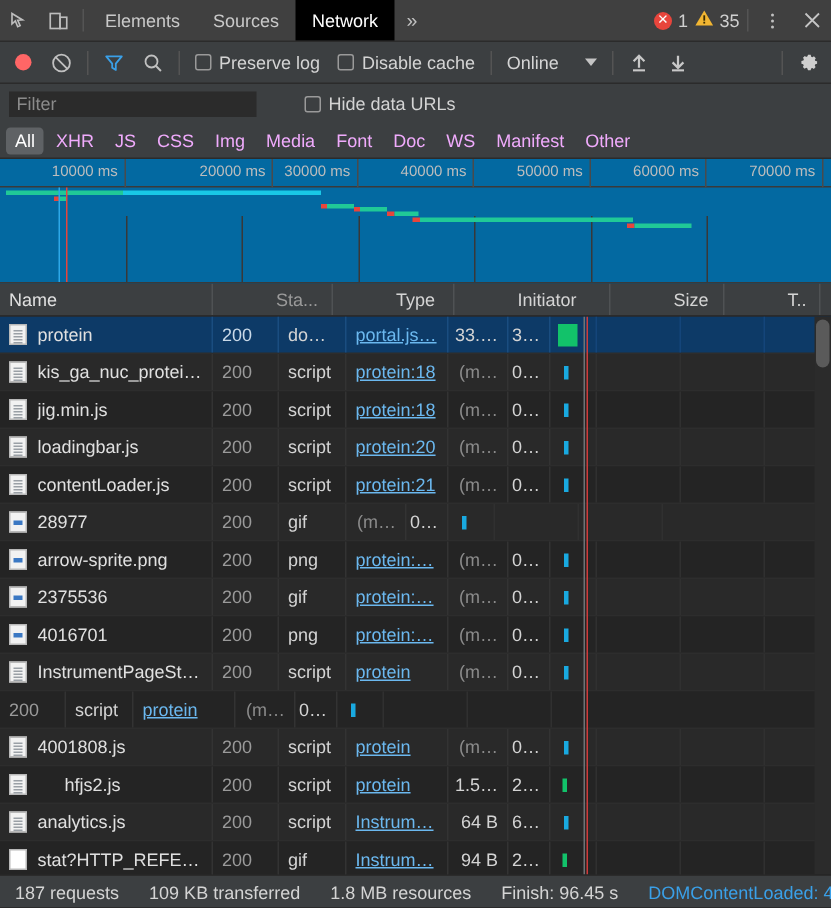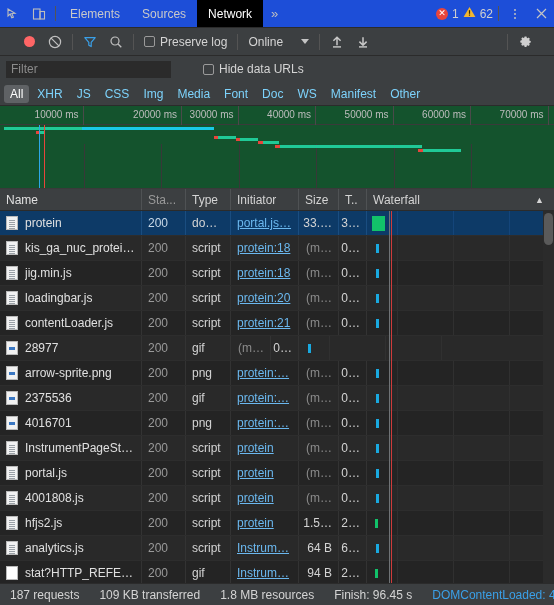--- a/index.html
+++ b/index.html
@@ -9,21 +9,21 @@
     font-family: "Liberation Sans", sans-serif;
     font-size: 12px;
     color: #d4d4d4;
     overflow: hidden;
     -webkit-font-smoothing: antialiased;
   }
   #app { width: 554px; height: 605px; display: flex; flex-direction: column; position: relative; }
 
   
   .tabbar {
-    height: 28px; background: #1d4ed8; display: flex; align-items: stretch;
+    height: 28px; background: #404040; display: flex; align-items: stretch;
     border-bottom: 1px solid #2b2b2b; flex: 0 0 28px; justify-content: center;
   }
   .tb-iconbtn {
     width: 26px; display: flex; align-items: center; justify-content: center;
     color: #bdbdbd; cursor: pointer;
   }
   .tb-sep { width: 1px; background: #545454; margin: 6px 3px; }
   .tabs { display: flex; align-items: stretch; }
   .tab {
     display: flex; align-items: center; padding: 0 11px; color: #c9c9c9;
@@ -39,21 +39,21 @@
     color: #fff; font-size: 9px; line-height: 1;
   }
   .counter-num { color: #d0d0d0; font-size: 12px; }
   .warn-tri { display: inline-block; }
   .kebab { display: flex; flex-direction: column; gap: 2px; align-items: center; }
   .kebab i { width: 2px; height: 2px; background: #c0c0c0; border-radius: 50%; display: block; }
 
   
   .toolbar2 {
     height: 28px; background: #3c3f41; display: flex; align-items: center;
-    border-bottom: 1px solid #2b2b2b; flex: 0 0 28px; padding: 0 16px;
+    border-bottom: 1px solid #2b2b2b; flex: 0 0 28px; padding: 0 2px;
   }
   .rec-dot { width: 11px; height: 11px; border-radius: 50%; background: #f66; }
   .t2-btn { width: 26px; height: 26px; display:flex; align-items:center; justify-content:center; cursor:pointer; }
   .t2-sep { width: 1px; height: 16px; background: #545454; margin: 0 4px; }
   .cb {
     width: 11px; height: 11px; border: 1px solid #9a9a9a; border-radius: 2px;
     background: #3c3f41; display: inline-block; flex: 0 0 11px;
   }
   .cb-label { display: flex; align-items: center; gap: 5px; padding: 0 6px; color: #d4d4d4; cursor: pointer; white-space: nowrap; }
   .throttle { display: flex; align-items: center; gap: 18px; padding: 0 6px; color: #d4d4d4; cursor: pointer; }
@@ -69,37 +69,37 @@
     color: #d4d4d4; font-size: 12px; font-family: "Liberation Sans", sans-serif;
     padding: 0 5px;
   }
   .filter-input::placeholder { color: #8b8b8b; }
 
   
   .typerow {
     height: 24px; background: #3c3f41; display: flex; align-items: center;
     padding: 0 4px; gap: 2px; border-bottom: 1px solid #2b2b2b; flex: 0 0 24px;
   }
-  .chip { padding: 2px 6px; border-radius: 3px; color: #7dd3fc; font-size: 12px; cursor: pointer; white-space: nowrap; }
+  .chip { padding: 2px 6px; border-radius: 3px; color: #f0abfc; font-size: 12px; cursor: pointer; white-space: nowrap; }
   .chip.active { background: #5f6265; color: #ffffff; }
 
   
-  .overview { flex: 0 0 83px; background: #14532d; position: relative; border-bottom: 1px solid #3a3a3a; }
+  .overview { flex: 0 0 83px; background: #0369a1; position: relative; border-bottom: 1px solid #3a3a3a; }
   .ov-ruler { position: absolute; left:0; top:0; width: 100%; height: 19px; border-bottom: 1px solid #3a3a3a; }
   .ov-tick { position: absolute; top: 0; height: 19px; border-right: 1px solid #4a4a4a; }
   .ov-tick span { position: absolute; right: 4px; top: 3px; color: #bdbdbd; font-size: 10px; white-space: nowrap; }
   .ov-grid { position: absolute; top: 19px; bottom: 0; width: 1px; background: #383838; }
   .ov-canvas { position: absolute; left: 0; top: 19px; right: 0; bottom: 0; }
   .ov-bar { position: absolute; height: 3px; background: #20c997; }
   .ov-vline { position: absolute; top: 19px; bottom: 0; width: 1px; }
 
   
   .thead {
     height: 22px; background: #3c3f41; display: flex; align-items: flex-end;
-    border-bottom: 1px solid #2b2b2b; flex: 0 0 22px; font-size: 12px; color: #d4d4d4;
+    border-bottom: 1px solid #2b2b2b; flex: 0 0 22px; font-size: 12px; color: #d4d4d4; gap: 36px;
   }
   .th { padding: 0 6px; overflow: hidden; white-space: nowrap; border-right: 1px solid #4f5254; height: 100%; display: flex; align-items: center; cursor: pointer; }
   .th.last { border-right: none; flex: 1 1 auto; justify-content: space-between; }
   .sort-arrow { color: #d4d4d4; font-size: 9px; padding-right: 4px; }
 
   .tbody { flex: 1 1 auto; overflow: hidden; position: relative; background: #242424; }
   .row { height: 25px; display: flex; align-items: center; font-size: 12px; border-bottom: 1px solid #2d2d2d; }
   .row.odd { background: #292929; }
   .row.even { background: #242424; }
   .row.selected { background: #0d3a67; }
@@ -183,21 +183,21 @@
     <div class="counters">
       <span class="err-dot">✕</span>
       <span class="counter-num">1</span>
       <span class="warn-tri">
         <svg width="13" height="12" viewBox="0 0 13 12">
             <path d="M6.5 1 L12.4 11 L0.6 11 Z" fill="#f2b632"></path>
             <rect x="5.9" y="4.2" width="1.2" height="3.6" fill="#3a2c00"></rect>
             <rect x="5.9" y="8.5" width="1.2" height="1.2" fill="#3a2c00"></rect>
           </svg>
       </span>
-      <span class="counter-num">62</span>
+      <span class="counter-num">35</span>
     </div>
     <div class="tb-sep"></div>
     <div class="tb-iconbtn">
       <span class="kebab">
           <i></i>
           <i></i>
           <i></i>
         </span>
     </div>
     <div class="tb-iconbtn">
@@ -226,20 +226,24 @@
     <div class="t2-btn">
       <svg width="14" height="14" viewBox="0 0 14 14">
           <circle cx="6" cy="6" r="4" fill="none" stroke="#c0c0c0" stroke-width="1.2"></circle>
           <path d="M9 9 L12.3 12.3" stroke="#c0c0c0" stroke-width="1.3"></path>
         </svg>
     </div>
     <div class="t2-sep"></div>
     <label class="cb-label">
       <span class="cb"></span>
       <span>Preserve log</span>
+    </label>
+    <label class="cb-label">
+      <span class="cb"></span>
+      <span>Disable cache</span>
     </label>
     <div class="t2-sep"></div>
     <div class="throttle">
       <span>Online</span>
       <span class="caret"></span>
     </div>
     <div class="t2-sep"></div>
     <div class="t2-btn">
       <svg width="14" height="14" viewBox="0 0 14 14">
           <path d="M7 2.2 L7 10.2 M3.4 5.8 L7 2.2 L10.6 5.8" stroke="#c8c8c8" stroke-width="1.5" fill="none"></path>
@@ -542,24 +546,20 @@
         <div class="cell c-size dim">(m…</div>
         <div class="cell c-time">0…</div>
         <div class="cell c-wf">
           <div class="wf-grid" style="left: 30px;"></div>
           <div class="wf-grid" style="left: 86px;"></div>
           <div class="wf-grid" style="left: 142px;"></div>
           <div class="wf-bar" style="left: 9px; width: 3px; background: rgb(25, 169, 224);"></div>
         </div>
       </div>
       <div class="row even">
-        <div class="cell c-name">
-          <span class="fileicon doc"></span>
-          <span style="overflow: hidden; text-overflow: ellipsis;">portal.js</span>
-        </div>
         <div class="cell c-status">200</div>
         <div class="cell c-type">script</div>
         <div class="cell c-init">
           <a>protein</a>
         </div>
         <div class="cell c-size dim">(m…</div>
         <div class="cell c-time">0…</div>
         <div class="cell c-wf">
           <div class="wf-grid" style="left: 30px;"></div>
           <div class="wf-grid" style="left: 86px;"></div>
@@ -582,21 +582,21 @@
         <div class="cell c-wf">
           <div class="wf-grid" style="left: 30px;"></div>
           <div class="wf-grid" style="left: 86px;"></div>
           <div class="wf-grid" style="left: 142px;"></div>
           <div class="wf-bar" style="left: 9px; width: 3px; background: rgb(25, 169, 224);"></div>
         </div>
       </div>
       <div class="row even">
         <div class="cell c-name">
           <span class="fileicon doc"></span>
-          <span style="overflow: hidden; text-overflow: ellipsis;">hfjs2.js</span>
+          <span style="overflow: hidden; text-overflow: ellipsis; margin-left: 18px;">hfjs2.js</span>
         </div>
         <div class="cell c-status">200</div>
         <div class="cell c-type">script</div>
         <div class="cell c-init">
           <a>protein</a>
         </div>
         <div class="cell c-size">1.5…</div>
         <div class="cell c-time">2…</div>
         <div class="cell c-wf">
           <div class="wf-grid" style="left: 30px;"></div>

